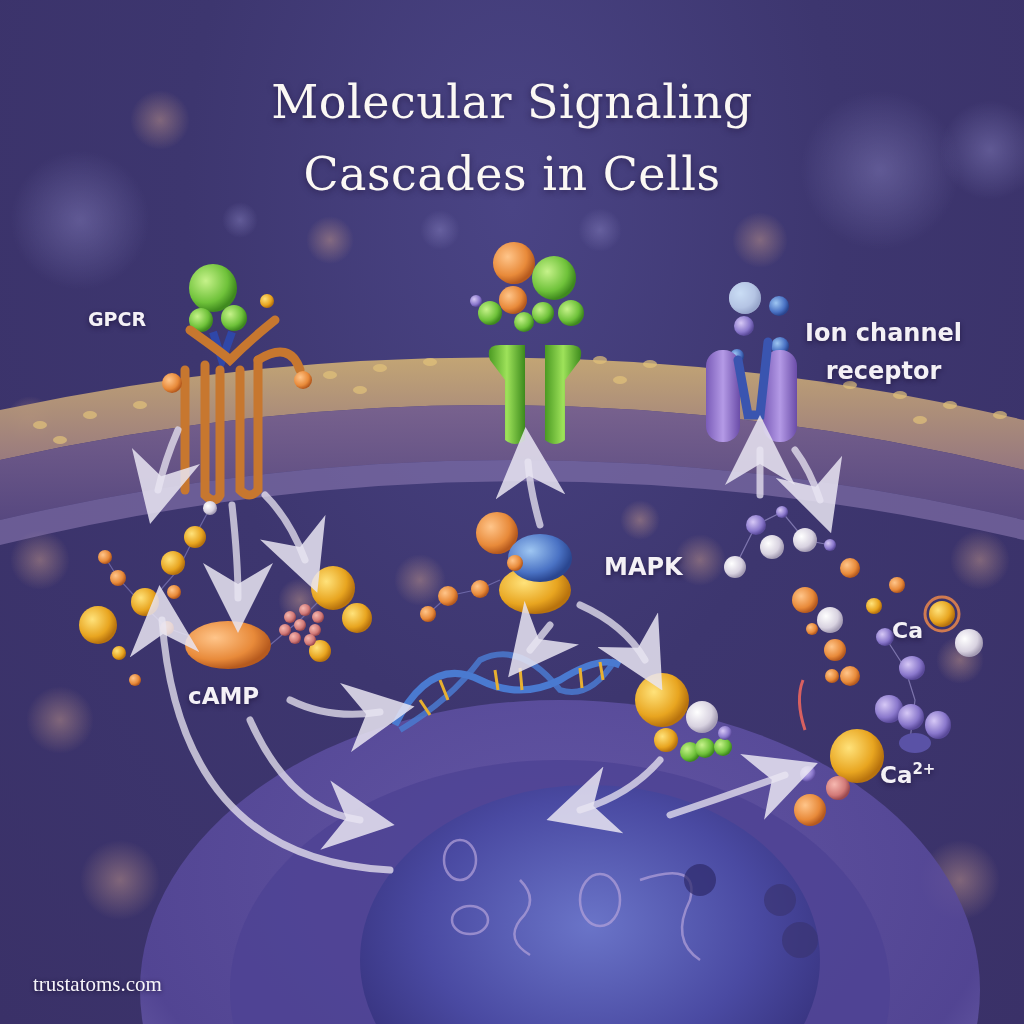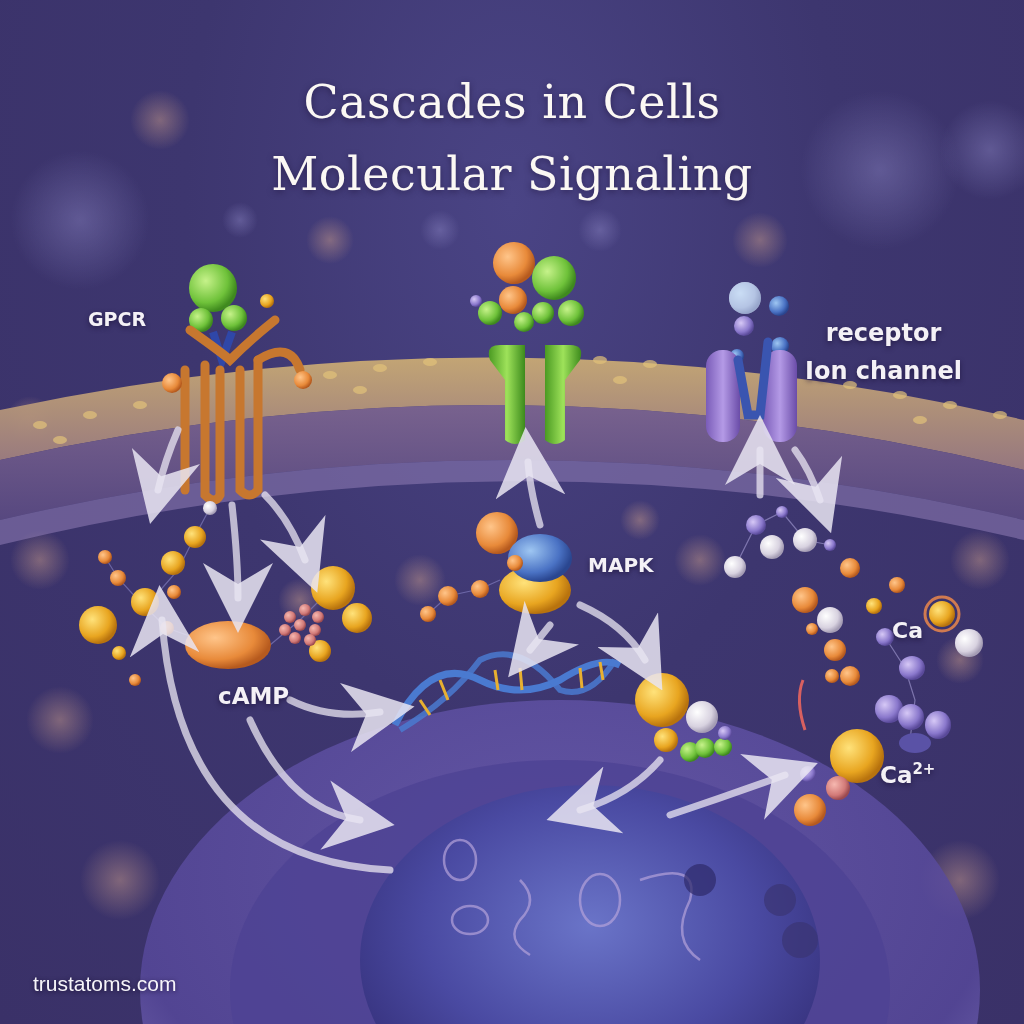--- a/index.html
+++ b/index.html
@@ -8,27 +8,27 @@
     background:
       radial-gradient(ellipse at 50% 20%, #4a4485 0%, #3d366f 45%, #3a3168 100%); }
   svg.art { position:absolute; left:0; top:0; }
   .title { position:absolute; left:0; width:1024px; text-align:center; color:#fbf8f4;
     font-family:"DejaVu Serif","Liberation Serif",serif; font-size:46px; line-height:72px;
     top:66px; text-shadow:0 2px 6px rgba(30,20,60,0.6); letter-spacing:0.5px; }
   .label { position:absolute; color:#f4f1f6; font-family:"DejaVu Sans","Liberation Sans",sans-serif;
     font-weight:bold; text-shadow:0 2px 5px rgba(30,20,60,0.7); white-space:nowrap; }
   .lbl-gpcr { left:88px; top:308px; font-size:19px; }
   .lbl-ion { left:805px; top:314px; font-size:24px; line-height:38px; text-align:center; }
-  .lbl-mapk { left:588px; top:553px; font-size:20px; }
-  .lbl-camp { left:188px; top:683px; font-size:23px;margin-left:30px; }
+  .lbl-mapk { left:604px; top:553px; font-size:24px; }
+  .lbl-camp { left:188px; top:683px; font-size:23px; }
   .lbl-ca1 { left:892px; top:618px; font-size:22px; }
   .lbl-ca2 { left:880px; top:760px; font-size:23px;text-align:center; }
   .lbl-ca2 sup { font-size:15px; vertical-align:9px; }
   .watermark { position:absolute; left:33px; top:972px; color:#f7f5fa;
-    font-family:Liberation Sans, sans-serif; font-size:21px;
+    font-family:Liberation Serif, serif; font-size:21px;
     text-shadow:0 1px 4px rgba(20,10,40,0.7); }
 </style>
 </head>
 <body>
 
 <div class="stage">
 
   <svg class="art" width="1024" height="1024" viewBox="0 0 1024 1024">
     <defs>
       <radialGradient id="bokeh" cx="50%" cy="50%" r="50%">
@@ -329,28 +329,28 @@
       <path d="M250,720 Q290,810 360,820"></path>
       <path d="M390,870 Q180,860 162,620"></path>
       <path d="M580,605 Q625,625 645,660"></path>
       <path d="M550,625 L530,650"></path>
       <path d="M660,760 Q630,795 580,810"></path>
       <path d="M670,815 Q730,795 785,775"></path>
     </g>
   </svg>
 
   <div class="title">
+    <div>Molecular Signaling</div>
     <div>Cascades in Cells</div>
-    <div>Molecular Signaling</div>
   </div>
 
   <div class="label lbl-gpcr">GPCR</div>
   <div class="label lbl-ion">
+    <div>Ion channel</div>
     <div>receptor</div>
-    <div>Ion channel</div>
   </div>
   <div class="label lbl-mapk">MAPK</div>
   <div class="label lbl-camp">cAMP</div>
   <div class="label lbl-ca1">Ca</div>
   <div class="label lbl-ca2"><span>Ca</span><sup>2+</sup></div>
 
   <div class="watermark">trustatoms.com</div>
 </div>
 
 </body></html>

